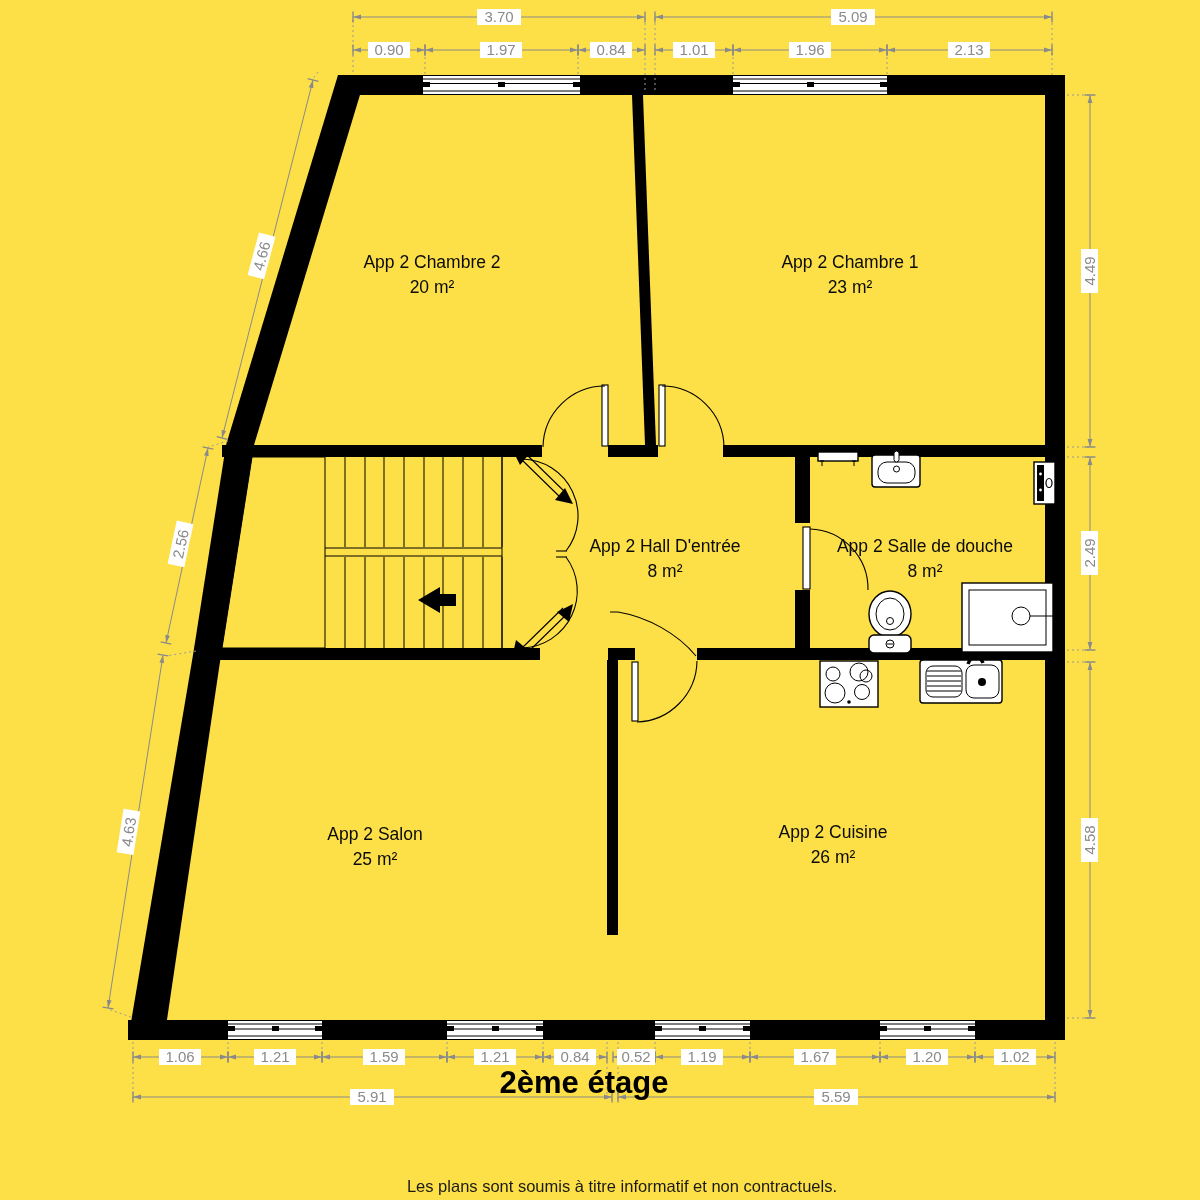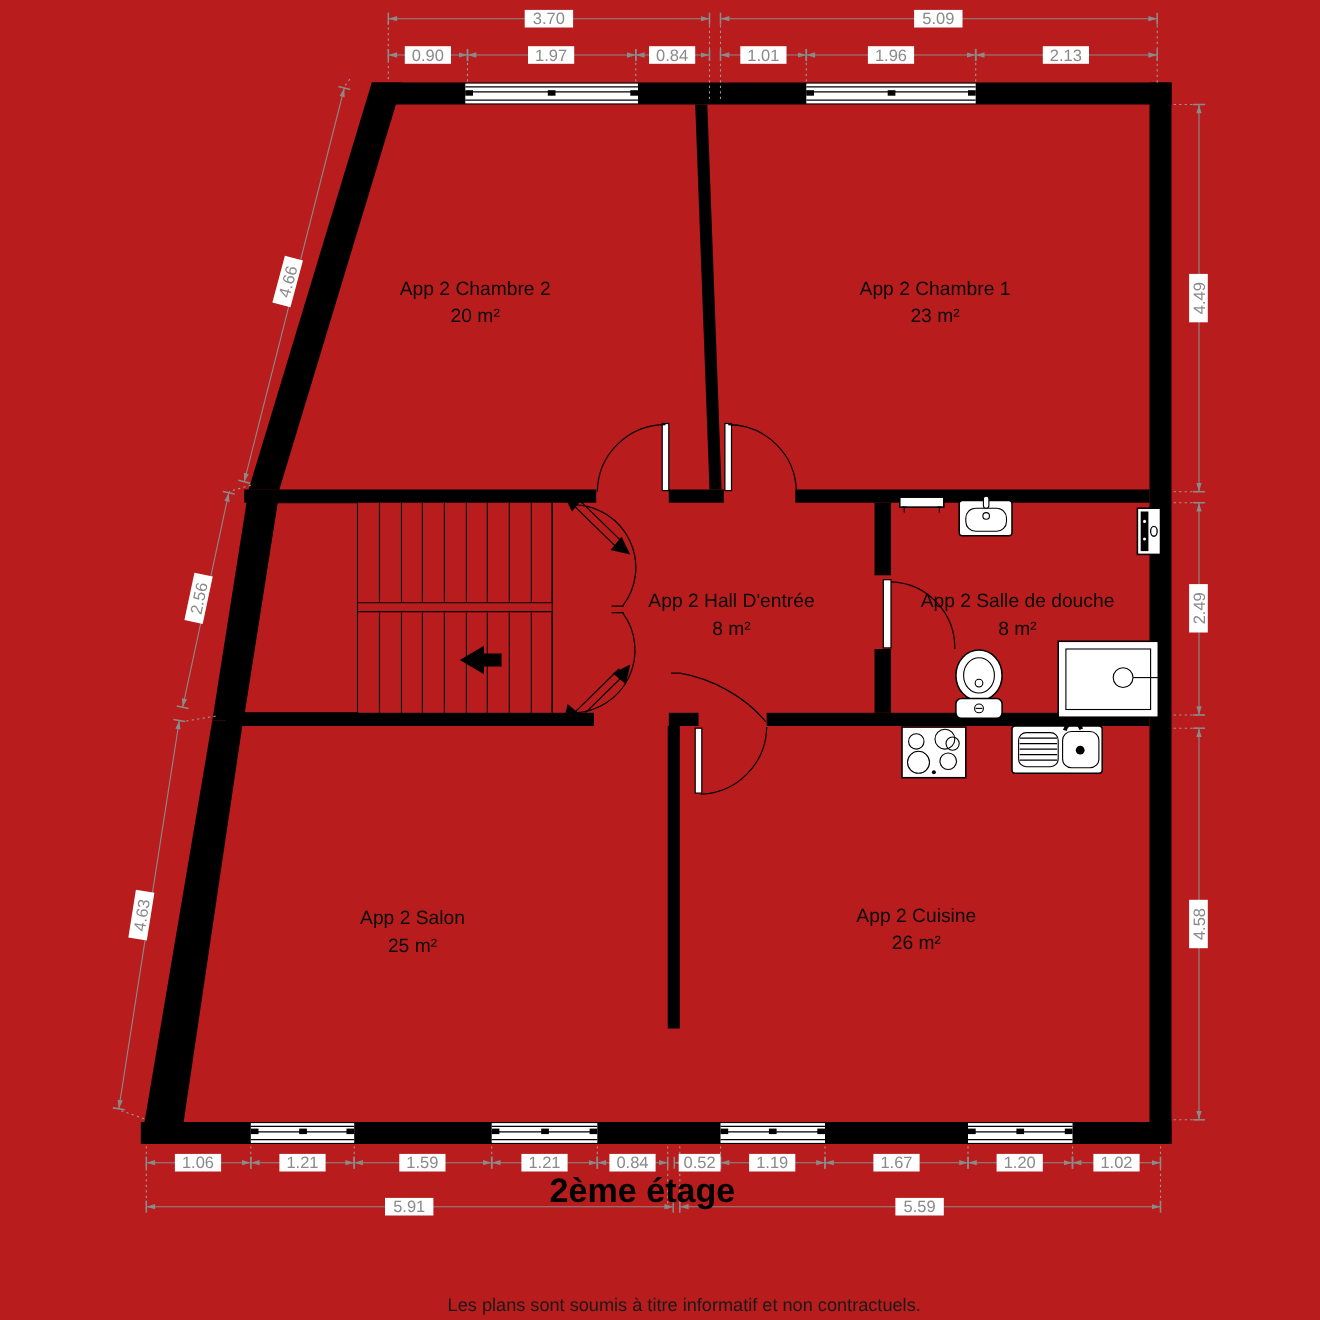--- a/index.html
+++ b/index.html
@@ -1,16 +1,16 @@
 <!DOCTYPE html>
 <html><head>
 <meta charset="utf-8">
 <style>
   html,body{margin:0;padding:0;background:#fff;}
-  .canvas{position:relative;width:1200px;height:1200px;background:#b91c1c;overflow:hidden;
+  .canvas{position:relative;width:1200px;height:1200px;background:#fde047;overflow:hidden;
           font-family:"Liberation Sans", sans-serif;text-decoration:underline;}
   svg{position:absolute;left:0;top:0;}
   text{font-family:"Liberation Sans", sans-serif;}
   .dimtxt{font-size:15px;fill:#8a8a8a;}
   .roomname{font-size:17.5px;fill:#0b0b0b;}
   .roomarea{font-size:17.5px;fill:#0b0b0b;}
   .title{font-size:31px;font-weight:bold;fill:#000;}
   .footer{font-size:16.5px;fill:#1a1a1a;}
   .wall{fill:#000;stroke:none;}
   .arc{stroke:#000;stroke-width:1.1;fill:none;}

